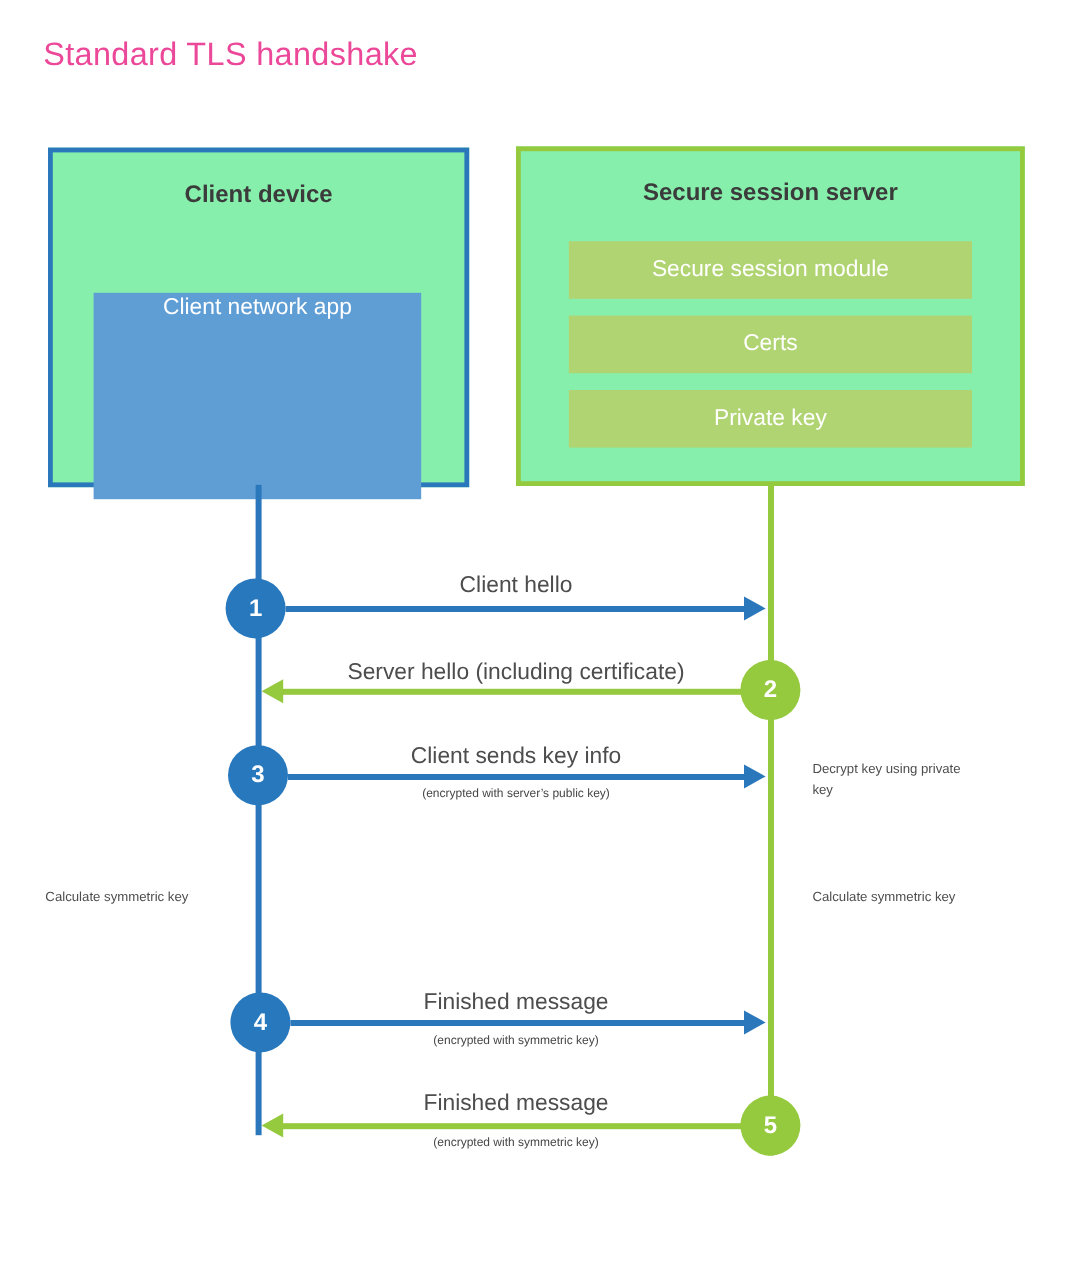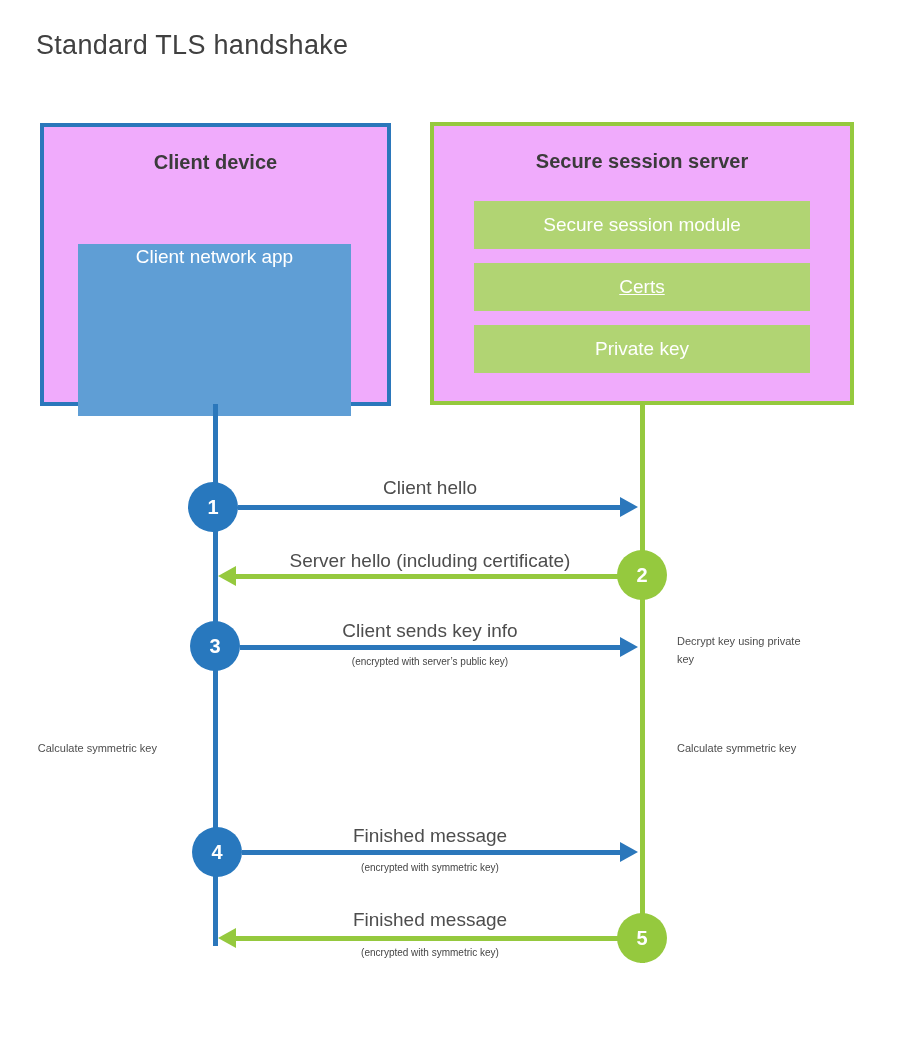--- a/index.html
+++ b/index.html
@@ -2,40 +2,40 @@
 <html><head>
 <meta charset="utf-8">
 <style>
   html,body{margin:0;padding:0;background:#ffffff;}
   .canvas{
     position:relative;width:900px;height:1058px;background:#ffffff;
     font-family:"Liberation Sans",sans-serif;overflow:hidden;
   }
   .page-title{
     position:absolute;left:36px;top:30px;font-size:27px;font-weight:300;
-    color:#404040;letter-spacing:0.3px;
+    color:#ec4899;letter-spacing:0.3px;
   }
   
-  .box{position:absolute;background:#f0abfc;box-sizing:border-box;}
+  .box{position:absolute;background:#86efac;box-sizing:border-box;}
   .client-box{left:40px;top:123px;width:351px;height:283px;border:4px solid #2b77bb;}
   .server-box{left:430px;top:122px;width:424px;height:283px;border:4px solid #95c93e;}
   .box-title{
     position:absolute;left:0;top:24px;width:100%;text-align:center;
     font-size:20px;font-weight:bold;color:#3b3b3b;
   }
   .client-app{
     position:absolute;left:34px;top:73px;width:273px;height:172px;background:#5f9ed5;
     display:flex;align-items:flex-start;justify-content:center;text-align:center;margin-top:44px;
   }
   .client-app span{display:inline-block;width:170px;font-size:19px;color:#ffffff;line-height:26px;}
   .server-bar{
     position:absolute;left:40px;width:336px;height:48px;background:#b1d473;
     color:#ffffff;font-size:19px;text-align:center;line-height:48px;
   }
-  .bar-0{top:75px;}  .bar-1{top:137px;text-decoration:underline;}  .bar-2{top:199px;}
+  .bar-0{top:75px;}  .bar-1{top:137px;}  .bar-2{top:199px;}
   
   .vline{position:absolute;width:5px;}
   .vline-blue{left:213px;top:404px;height:542px;background:#2b77bb;}
   .vline-green{left:640px;top:403px;height:560px;background:#95c93e;}
   
   .circle{
     position:absolute;width:50px;height:50px;border-radius:50%;
     display:flex;align-items:center;justify-content:center;
     color:#ffffff;font-size:20px;font-weight:bold;
   }

